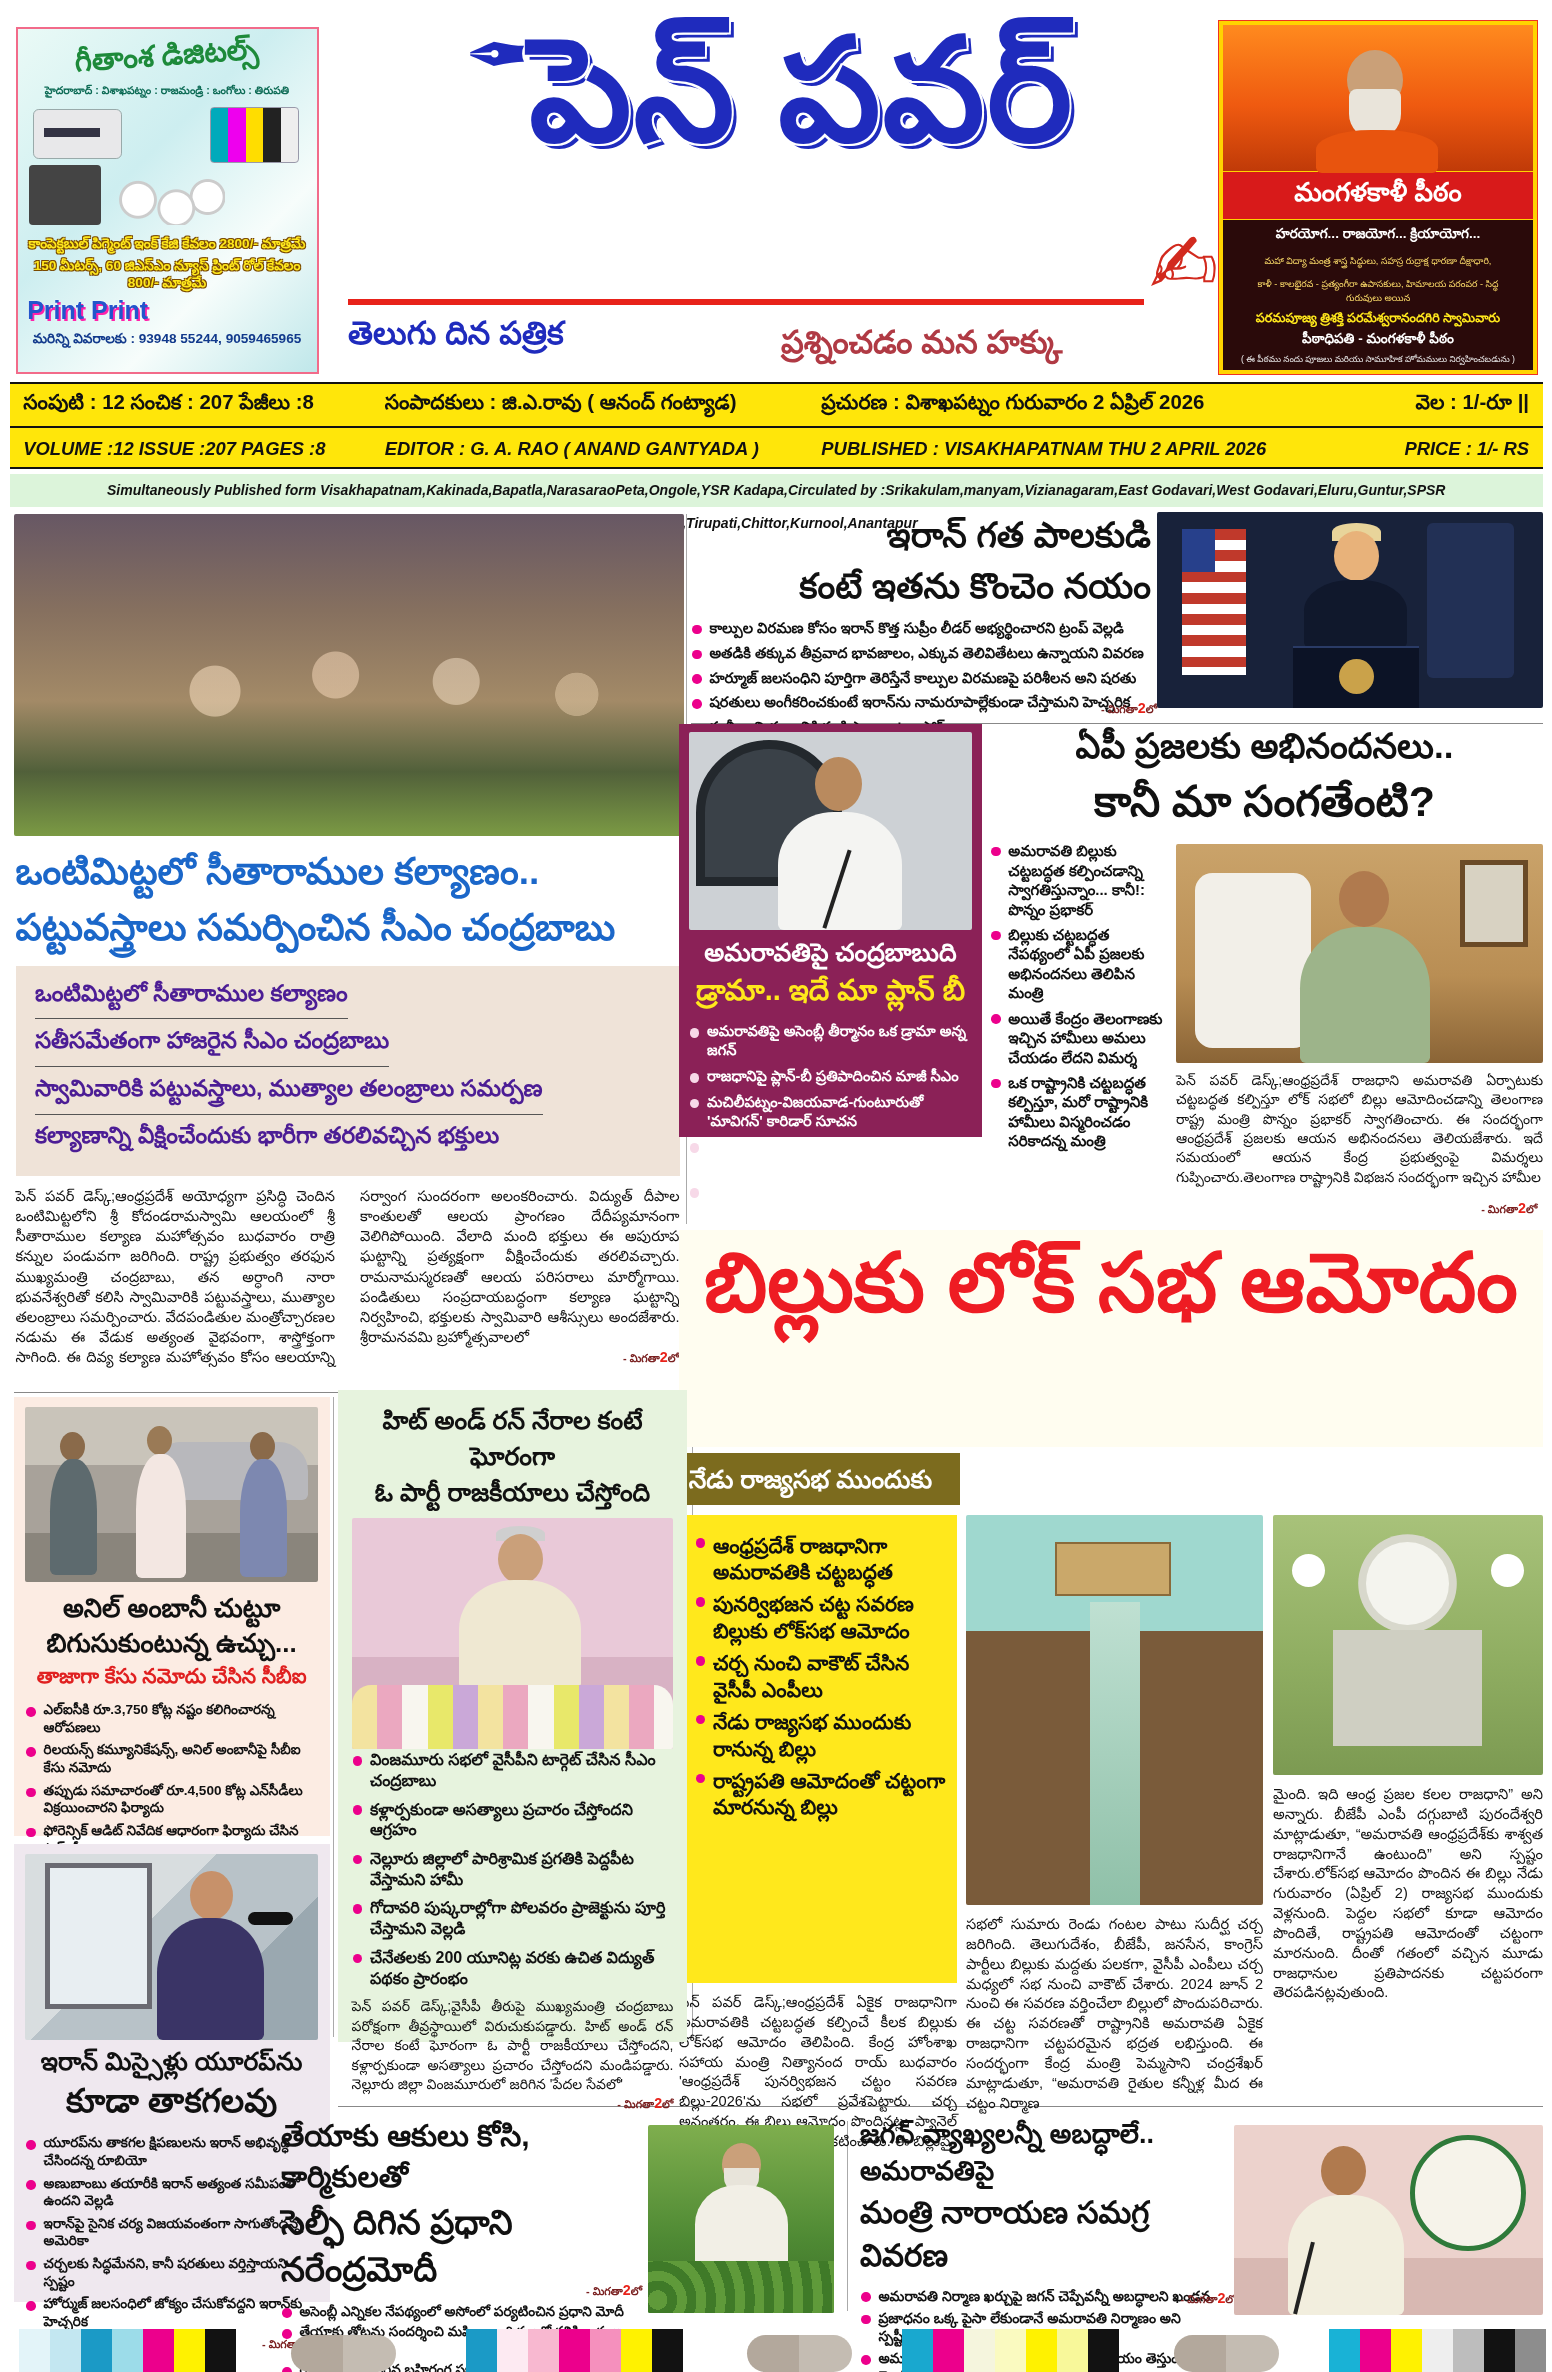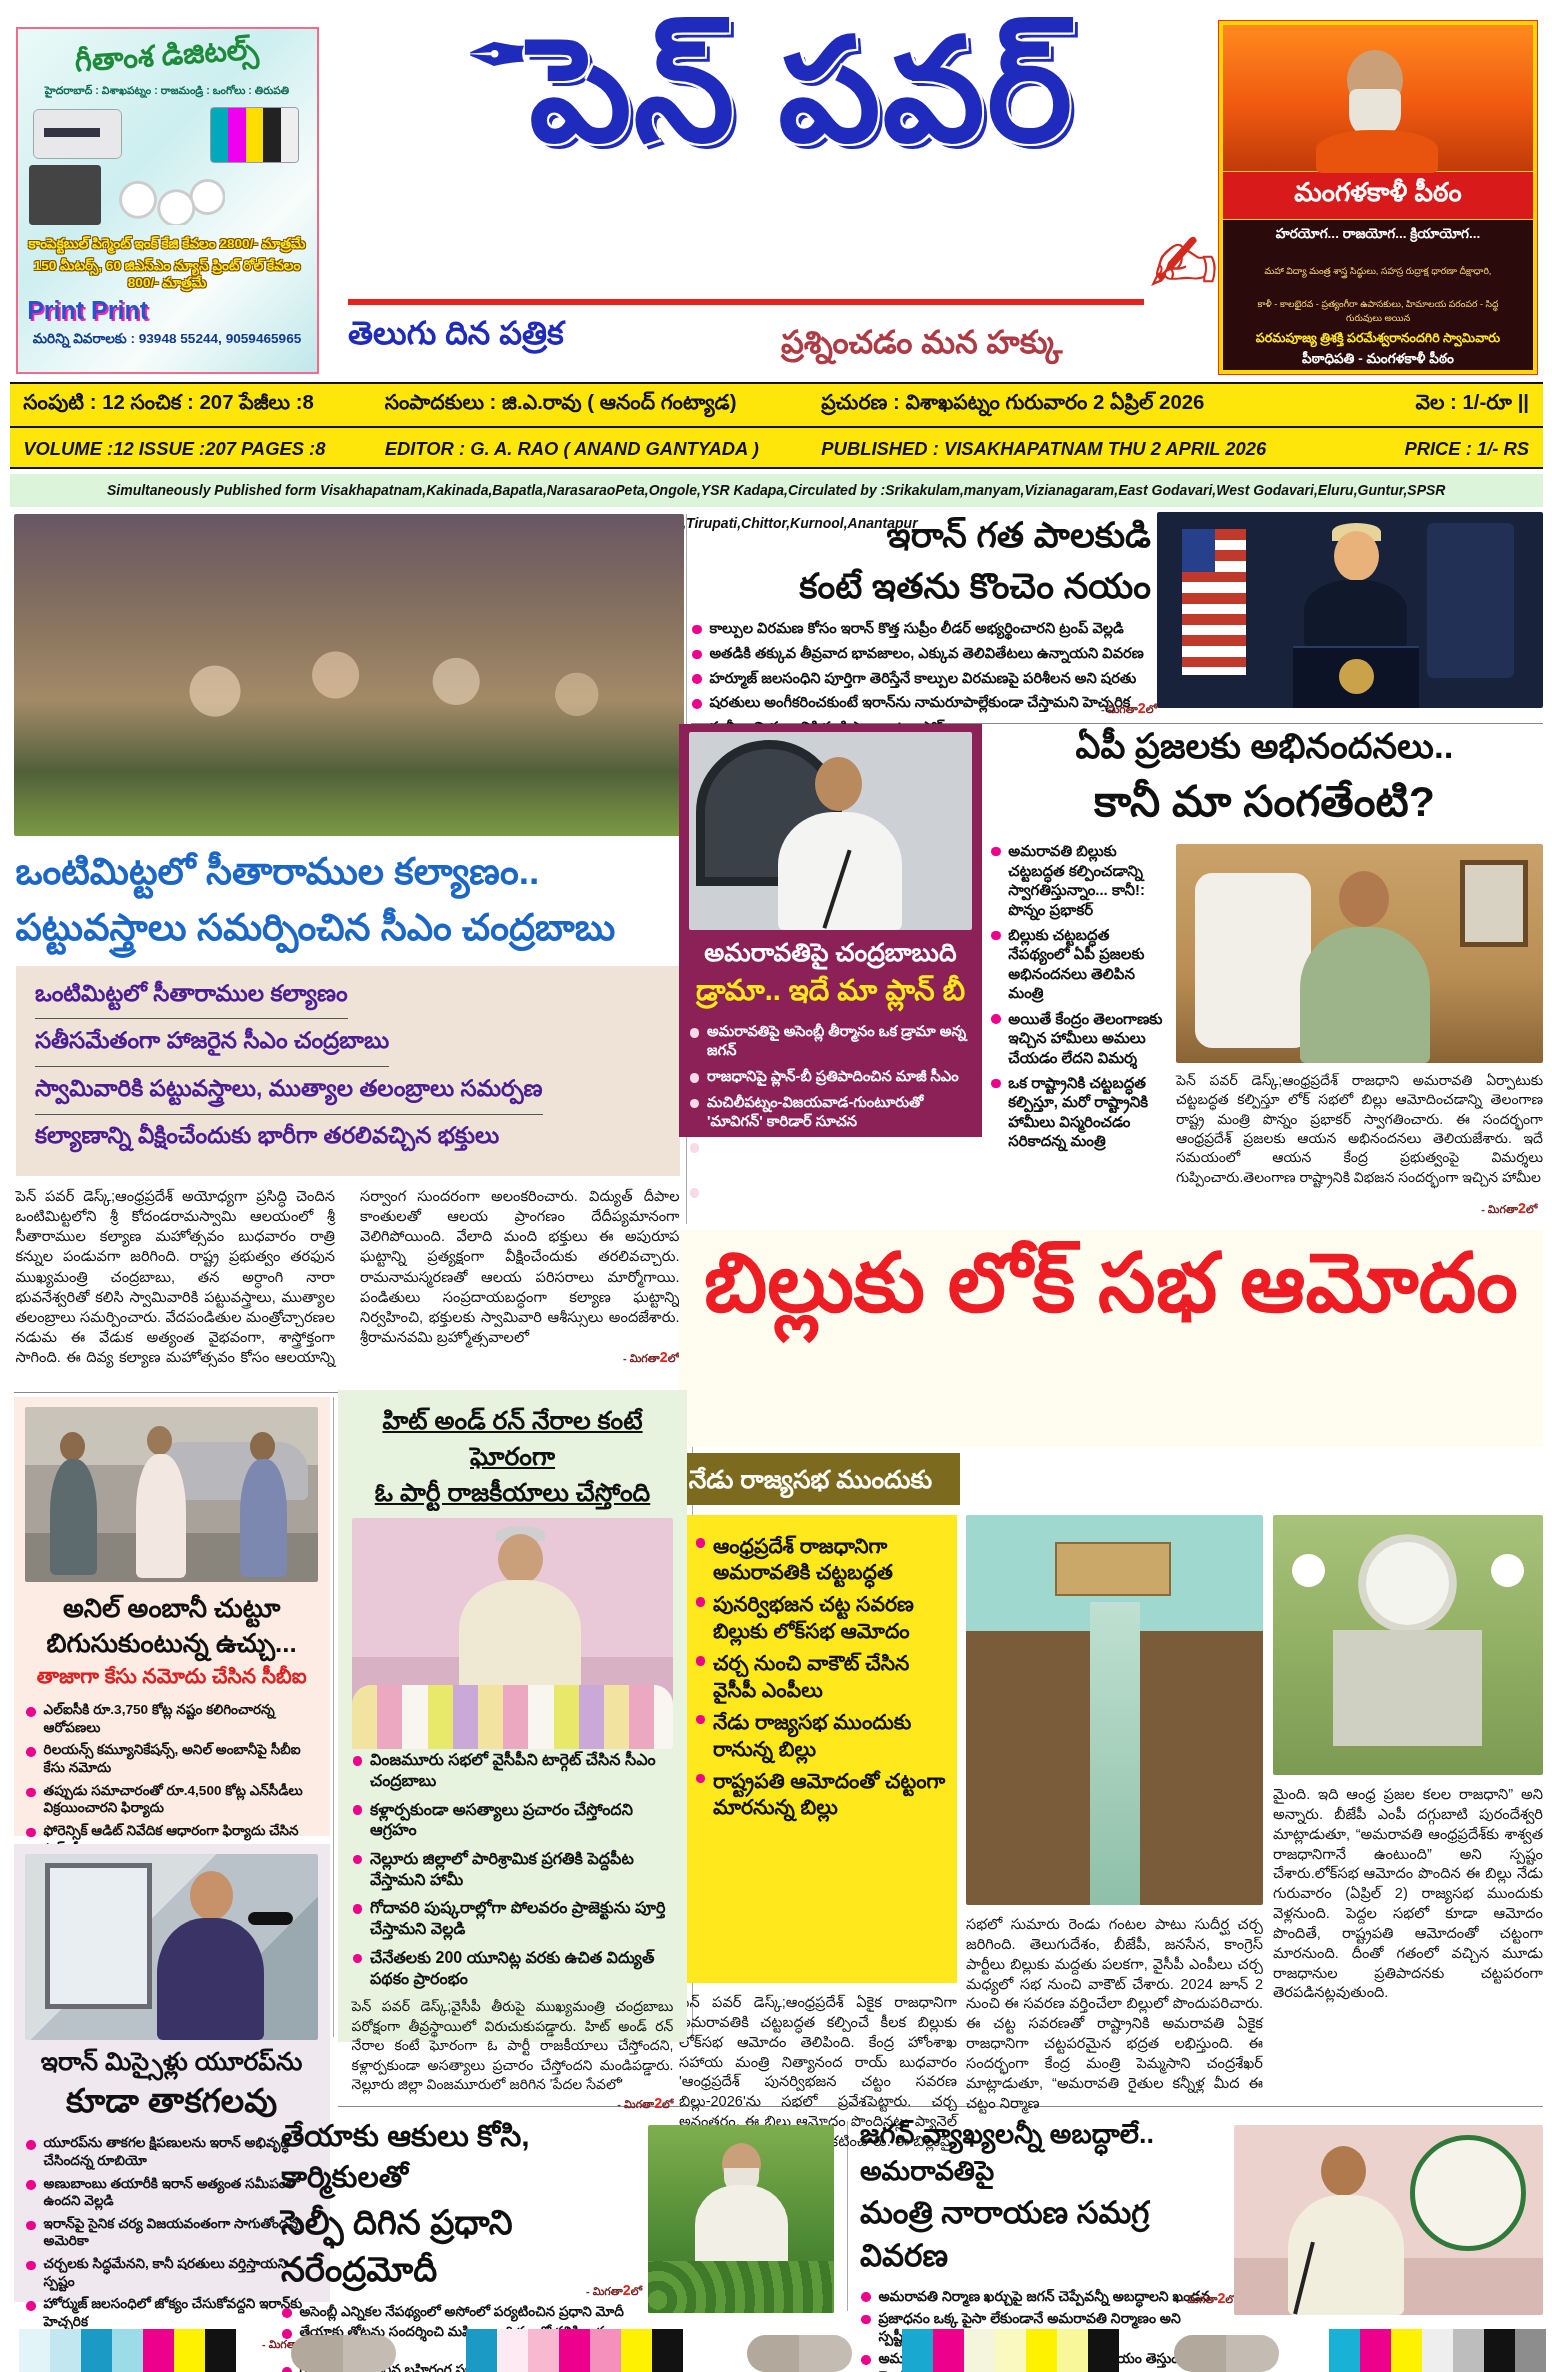--- a/index.html
+++ b/index.html
@@ -37,21 +37,21 @@
   .mast-rule{position:absolute;left:23px;top:295px;width:796px;height:5.8px;background:#e8221a;}
   .tagline-left{position:absolute;left:23px;top:311px;font-size:32px;font-weight:800;color:#1f2bbd;}
   .tagline-right{position:absolute;left:456px;top:320px;font-size:32px;font-weight:800;color:#b03a44;}
   #right-ad{left:1219px;top:21.3px;width:318px;height:353px;border:4.9px solid #ffd400;outline:1.9px solid #e32;background:#2a0a0a;text-align:center;overflow:hidden;}
   .ra-photo{position:relative;height:146px;background:linear-gradient(180deg,#ff8a1e 0%,#ef5a10 55%,#c03a08 100%);}
   .ra-photo .fig-head{left:124px;top:25px;width:56px;height:60px;background:#caa078;}
   .ra-photo .beard{position:absolute;left:126px;top:64px;width:52px;height:50px;background:#e9e4da;border-radius:7.8px 7.8px 25px 25px;}
   .ra-photo .fig-body{left:93px;top:105px;width:122px;height:43px;background:#e8540e;}
   .ra-title{background:#d81a1a;color:#fff;font-size:26px;font-weight:800;padding:4.9px 0;border-top:1.9px solid #ffd400;border-bottom:1.9px solid #ffd400;}
   .ra-line1{color:#fff;font-size:13.6px;font-weight:bold;margin-top:5.8px;}
-  .ra-desc{color:#ffdf6b;font-size:9.2px;margin-top:20px;line-height:1.45;padding:0 21px;}
+  .ra-desc{color:#ffdf6b;font-size:9.2px;margin-top:10px;line-height:1.45;padding:0 21px;}
   .ra-guru{color:#ffe81c;font-size:12.6px;font-weight:800;margin-top:5.8px;}
   .ra-role{color:#fff;font-size:13.6px;font-weight:800;margin-top:2.9px;}
   .ra-note{color:#eee;font-size:8.7px;margin-top:4.9px;}
   .ra-cities{color:#ff9ad0;font-size:11.6px;font-weight:bold;margin-top:3.9px;}
   
   #infobar{left:9.7px;top:382px;width:1533px;height:87px;background:#ffe60a;border-top:2.9px solid #111;border-bottom:2.9px solid #111;}
   .ib-row{display:flex;align-items:center;height:44px;padding:0 13.6px;}
   .ib-row.tel{font-size:20.4px;font-weight:bold;border-bottom:2.9px solid #111;}
   .ib-row.en{font-size:18.4px;font-weight:bold;font-style:italic;height:41px;}
   .ib-c1{width:24%;} .ib-c2{width:29%;} .ib-c3{width:33%;} .ib-c4{width:14%;text-align:right;}
@@ -144,21 +144,21 @@
   #iran-photo{position:relative;width:100%;height:186px;background:linear-gradient(135deg,#d8dddf 0 40%,#b8c2c8 40% 70%,#9aa8b0 70%);}
   #iran-photo .win{position:absolute;left:19.4px;top:9.7px;width:107px;height:146px;border:5.8px solid #6a6a72;background:#e8eef2;}
   #iran-photo .fig-head{left:165px;top:17.5px;width:43px;height:49px;background:#c7916a;}
   #iran-photo .fig-body{left:132px;top:64px;width:107px;height:122px;background:#3a3466;}
   #iran-photo .micb{position:absolute;right:25px;top:58px;width:45px;height:13.6px;background:#111;border-radius:6.8px;}
   .ir-h1{font-size:25px;font-weight:800;text-align:center;margin-top:7.8px;}
   .ir-h2{font-size:33px;font-weight:800;text-align:center;margin:0 0 5.8px;}
   #iran ul.bl li{font-size:13.6px;margin-bottom:4.9px;}
   
   #hitrun{left:338px;top:1390px;width:349px;height:652px;background:#e7f3de;padding:11.6px 13.6px;}
-  .hr-h{font-size:25px;font-weight:800;text-align:center;line-height:1.45;text-decoration:underline;}
+  .hr-h{font-size:25px;font-weight:800;text-align:center;line-height:1.45;}
   #hitrun-photo{position:relative;width:100%;height:231px;background:linear-gradient(180deg,#e9c9d8 0 60%,#d8b2c4 60%);margin-top:7.8px;}
   #hitrun-photo .fig-head{left:146px;top:15.5px;width:45px;height:50px;background:#caa07a;}
   #hitrun-photo .hairg{position:absolute;left:144px;top:7.8px;width:49px;height:15.5px;background:#cfcfcf;border-radius:50% 50% 0 0;}
   #hitrun-photo .fig-body{left:107px;top:62px;width:122px;height:109px;background:#efe8d2;}
   #hitrun-photo .flowers{position:absolute;left:0;bottom:0;width:100%;height:64px;background:repeating-linear-gradient(90deg,#f3e3a0 0 25px,#eba8c0 25px 50px,#f8f6ef 50px 76px,#e8e86a 76px 101px,#caa8d8 101px 126px);border-radius:19.4px 19.4px 0 0;}
   #hitrun ul.bl{margin-top:1px;}
   #hitrun ul.bl li{font-size:16px;margin-bottom:7.8px;}
   .hr-body{font-size:14px;line-height:1.4;text-align:justify;margin-top:3.9px;}
   
   #modi{left:281px;top:2119px;width:361px;height:194px;}

